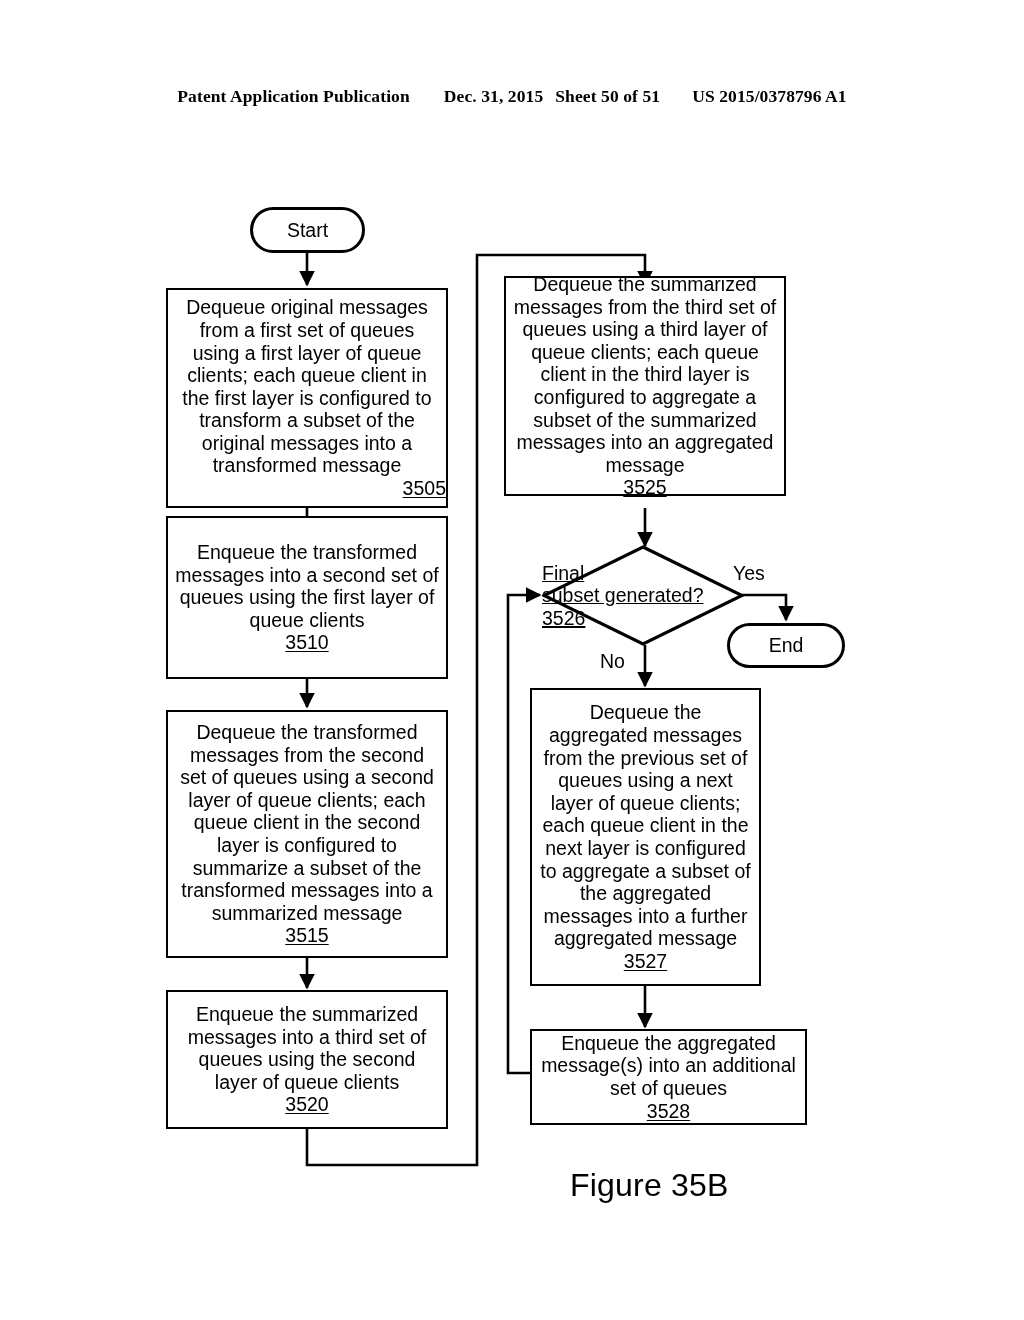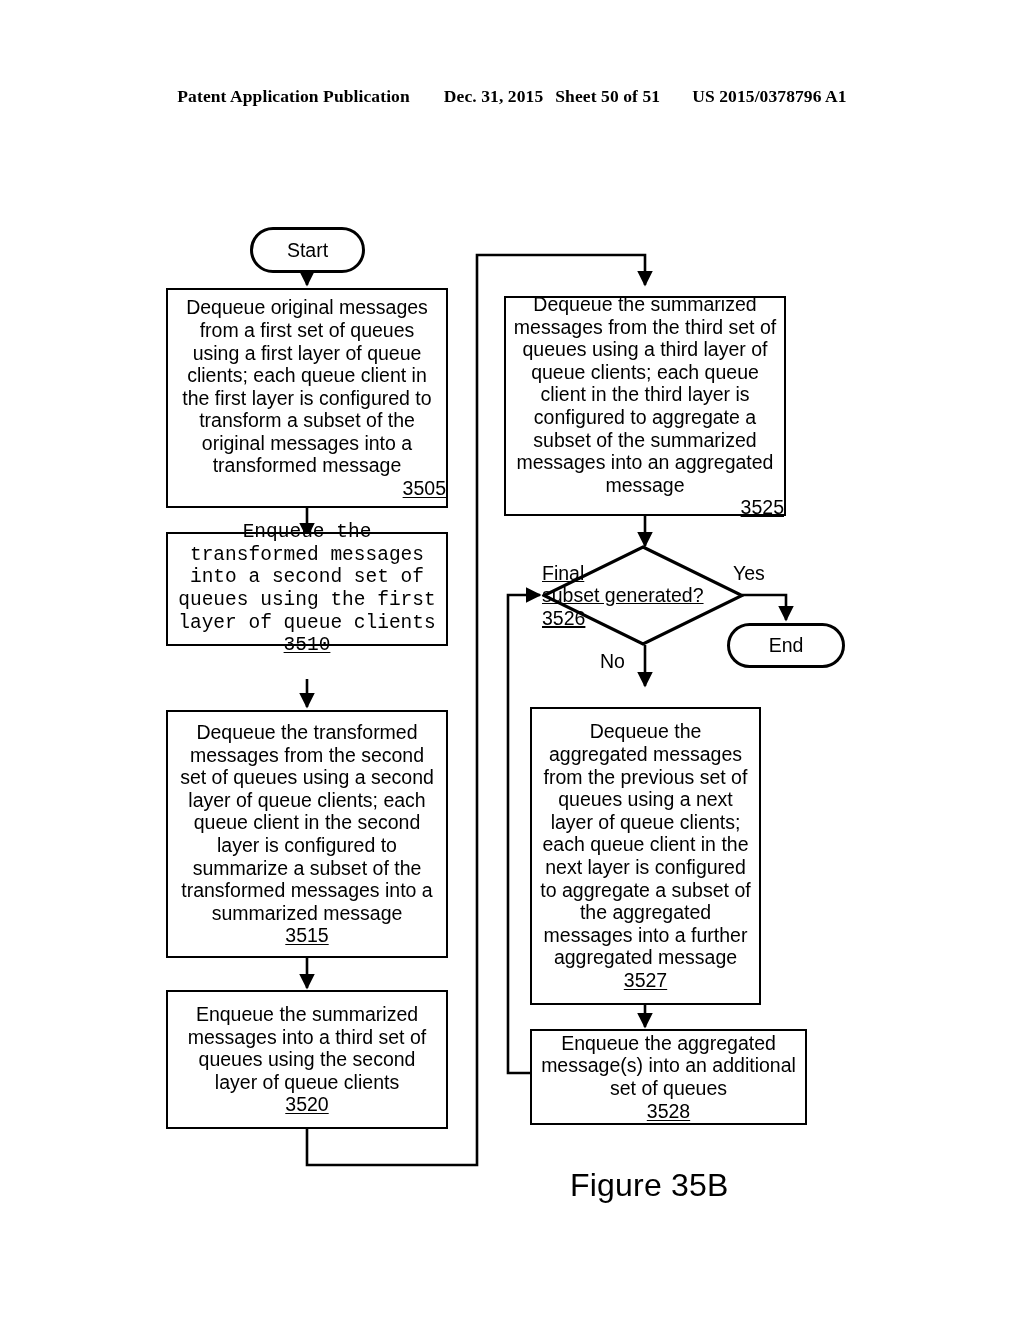--- a/index.html
+++ b/index.html
@@ -152,45 +152,45 @@
       <path d="M 742 595 L 786 595 L 786 620" marker-end="url(#arrow)"></path>
 
       <path d="M 645 645 L 645 686" marker-end="url(#arrow)"></path>
 
       <path d="M 645 986 L 645 1027" marker-end="url(#arrow)"></path>
 
       <path d="M 532 1073 L 508 1073 L 508 595 L 540 595" marker-end="url(#arrow)"></path>
     </g>
   </svg>
 
-  <div class="node terminal" style="left:250px; top:207px; width:115px; height:46px;margin-top:20px;">
+  <div class="node terminal" style="left:250px; top:207px; width:115px; height:46px;">
     <span class="body-text">Start</span>
   </div>
 
   <div class="node" style="left:166px; top:288px; width:282px; height:220px;align-items:flex-end;">
     <span class="body-text">Dequeue original messages from a first set of queues using a first layer of queue clients; each queue client in the first layer is configured to transform a subset of the original messages into a transformed message</span>
     <span class="ref-num">3505</span>
   </div>
 
-  <div class="node" style="left:166px; top:532px; width:282px; height:114px;font-family:Liberation Mono, monospace;">
+  <div class="node" style="left:166px; top:516px; width:282px; height:163px;">
     <span class="body-text">Enqueue the transformed messages into a second set of queues using the first layer of queue clients</span>
     <span class="ref-num">3510</span>
   </div>
 
   <div class="node" style="left:166px; top:710px; width:282px; height:248px;">
     <span class="body-text">Dequeue the transformed messages from the second set of queues using a second layer of queue clients; each queue client in the second layer is configured to summarize a subset of the transformed messages into a summarized message</span>
     <span class="ref-num">3515</span>
   </div>
 
   <div class="node" style="left:166px; top:990px; width:282px; height:139px;">
     <span class="body-text">Enqueue the summarized messages into a third set of queues using the second layer of queue clients</span>
     <span class="ref-num">3520</span>
   </div>
 
-  <div class="node" style="left:504px; top:296px; width:282px; height:220px;align-items:flex-end;">
+  <div class="node" style="left:504px; top:276px; width:282px; height:220px;">
     <span class="body-text">Dequeue the summarized messages from the third set of queues using a third layer of queue clients; each queue client in the third layer is configured to aggregate a subset of the summarized messages into an aggregated message</span>
     <span class="ref-num">3525</span>
   </div>
 
   <div class="diamond-wrap" style="left:542px; top:545px; width:202px; height:101px;">
     <svg width="202" height="101" viewBox="0 0 202 101" xmlns="http://www.w3.org/2000/svg">
       <polygon points="101,2 200,50.5 101,99 2,50.5" fill="#ffffff" stroke="#000000" stroke-width="3.2"></polygon>
     </svg>
     <div class="diamond-label">
       <span>Final</span>
@@ -199,21 +199,21 @@
     </div>
   </div>
 
   <div class="edge-label" style="left:733px; top:562px;">Yes</div>
   <div class="edge-label" style="left:600px; top:650px;">No</div>
 
   <div class="node terminal" style="left:727px; top:623px; width:118px; height:45px;">
     <span class="body-text">End</span>
   </div>
 
-  <div class="node" style="left:530px; top:688px; width:231px; height:298px;margin-top:19px;">
+  <div class="node" style="left:530px; top:688px; width:231px; height:298px;">
     <span class="body-text">Dequeue the aggregated messages from the previous set of queues using a next layer of queue clients; each queue client in the next layer is configured to aggregate a subset of the aggregated messages into a further aggregated message</span>
     <span class="ref-num">3527</span>
   </div>
 
   <div class="node" style="left:530px; top:1029px; width:277px; height:96px;">
     <span class="body-text">Enqueue the aggregated message(s) into an additional set of queues</span>
     <span class="ref-num">3528</span>
   </div>
 
 </div>

